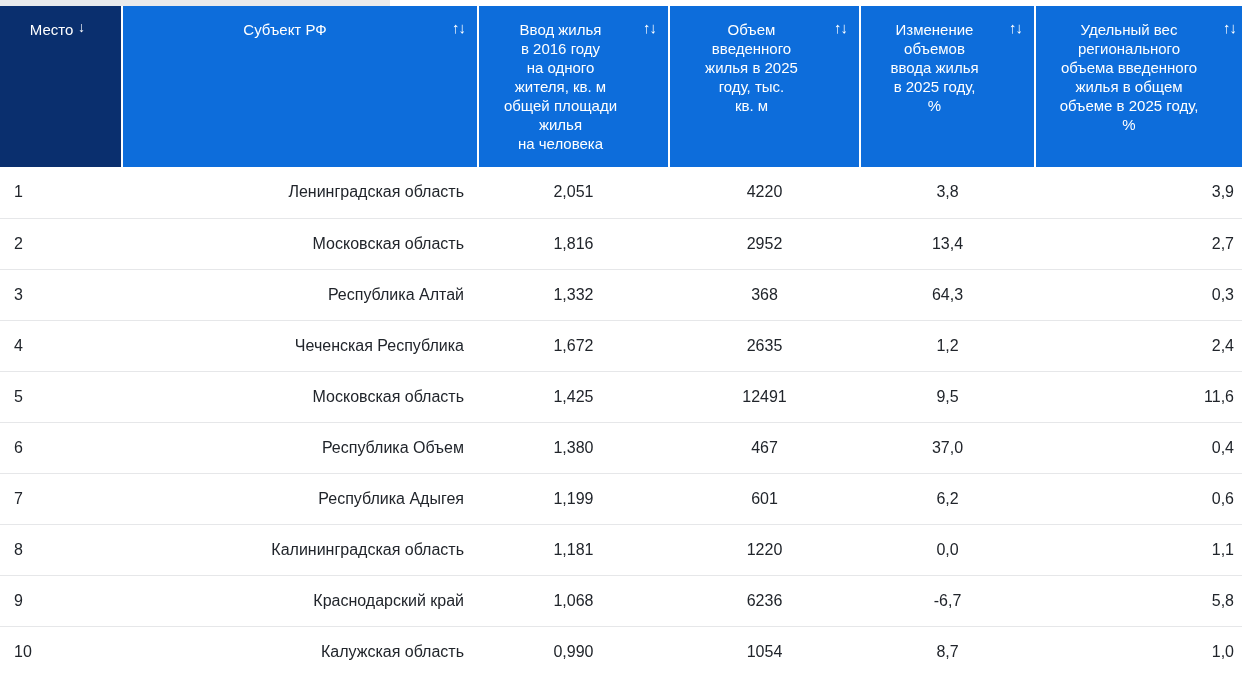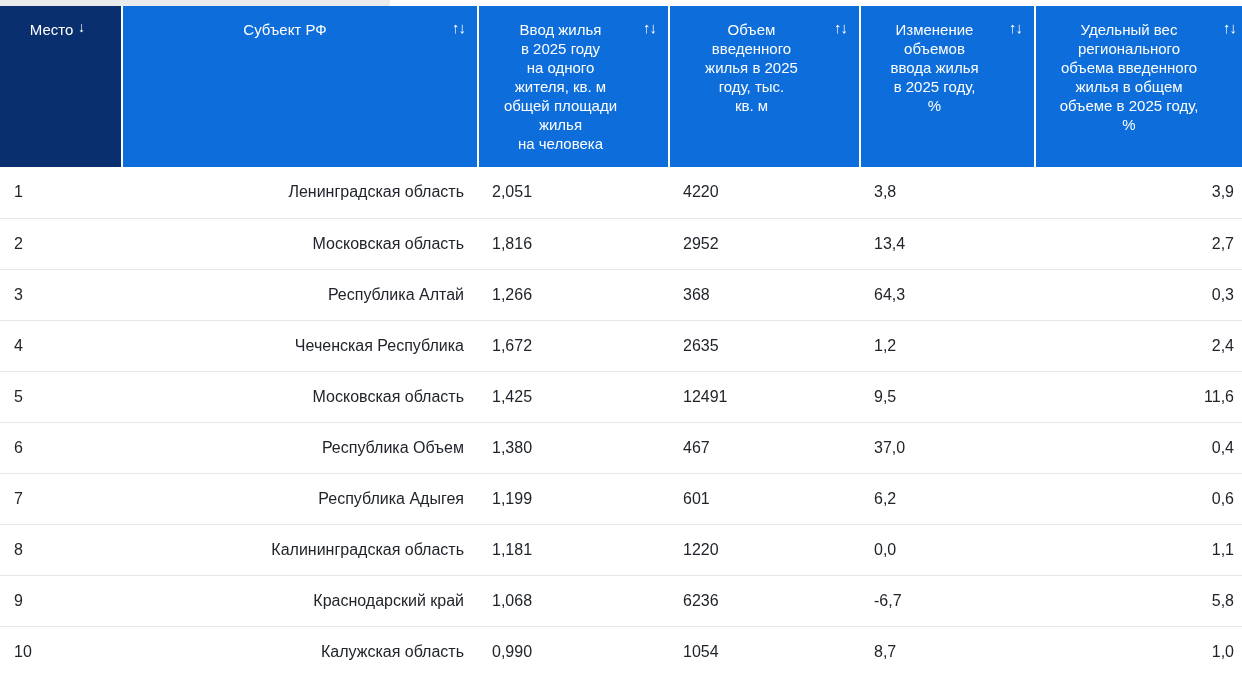--- a/index.html
+++ b/index.html
@@ -98,21 +98,21 @@
   }
   td.c-place {
     padding-left: 22px;
     text-align: left;
   }
   td.c-region {
     padding-left: 18px;
     text-align: right;
   }
   td.c-num {
-    text-align: left;
+    text-align: center;
     padding-right: 30px;
   }
   td.c-last {
     text-align: right;
     padding-right: 30px;
   }
 </style>
 </head>
 <body>
 
@@ -126,21 +126,21 @@
         <th class="col-place">
           <span class="th-inner">Место</span>
           <span class="sort-ico">↓</span>
         </th>
         <th class="col-region">
           <span class="th-inner">Субъект РФ</span>
           <span class="sort-ico">↑↓</span>
         </th>
         <th class="col-num">
           <span class="th-inner" style="white-space:pre-line">Ввод жилья
-в 2025 году
+в 2016 году
 на одного
 жителя, кв. м
 общей площади
 жилья
 на человека</span>
           <span class="sort-ico">↑↓</span>
         </th>
         <th class="col-num">
           <span class="th-inner" style="white-space:pre-line">Объем
 введенного
@@ -181,21 +181,21 @@
         <td class="c-place">2</td>
         <td class="c-region">Московская область</td>
         <td class="c-num">1,816</td>
         <td class="c-num">2952</td>
         <td class="c-num">13,4</td>
         <td class="c-last">2,7</td>
       </tr>
       <tr>
         <td class="c-place">3</td>
         <td class="c-region">Республика Алтай</td>
-        <td class="c-num">1,266</td>
+        <td class="c-num">1,332</td>
         <td class="c-num">368</td>
         <td class="c-num">64,3</td>
         <td class="c-last">0,3</td>
       </tr>
       <tr>
         <td class="c-place">4</td>
         <td class="c-region">Чеченская Республика</td>
         <td class="c-num">1,672</td>
         <td class="c-num">2635</td>
         <td class="c-num">1,2</td>

